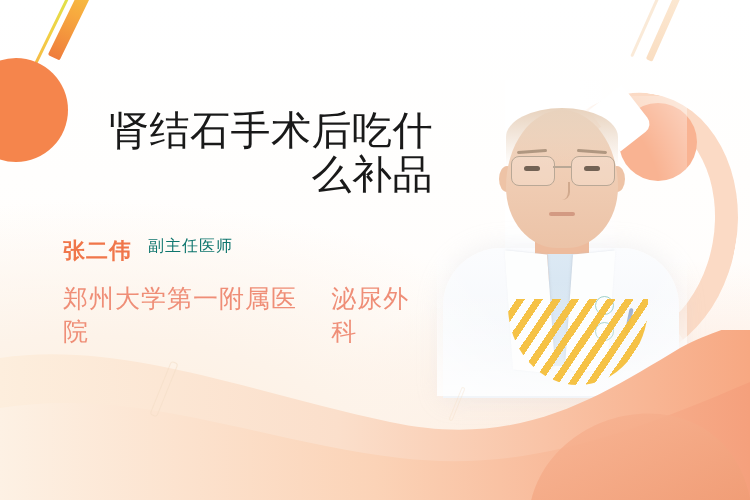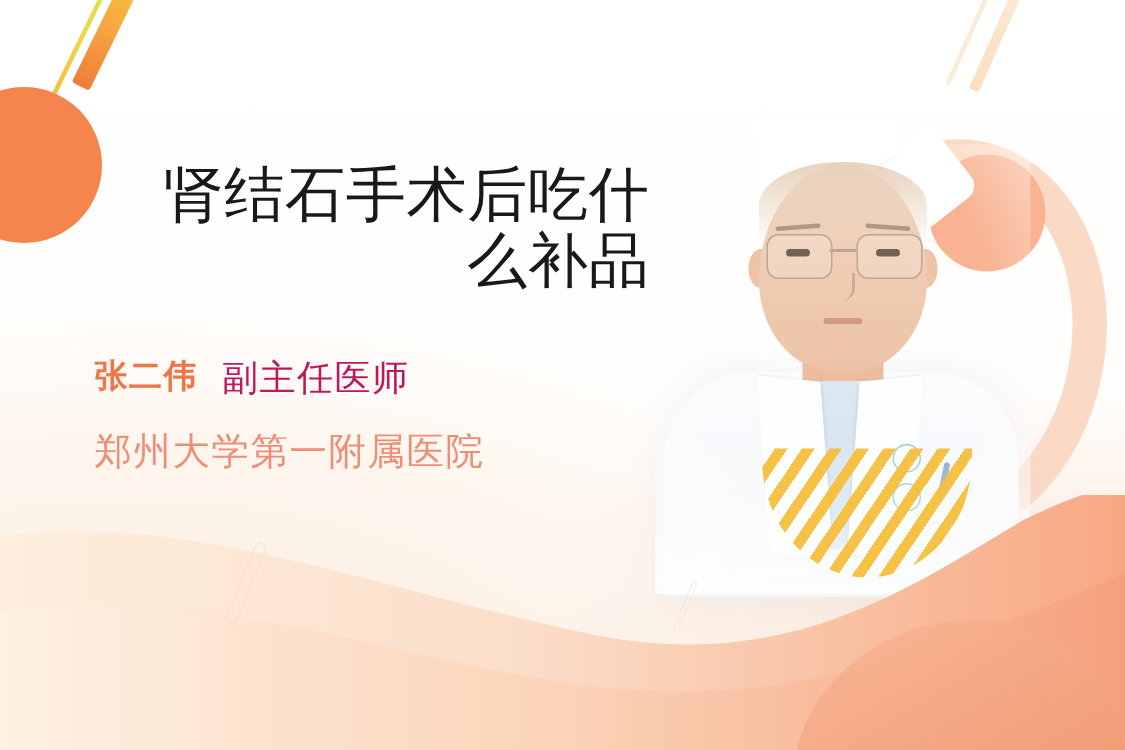--- a/index.html
+++ b/index.html
@@ -181,21 +181,21 @@
     white-space:pre-wrap;
     font-family:"DejaVu Sans","Liberation Sans",sans-serif;
     text-align:right;
   }
   .doc-row{margin-top:40px;display:flex;align-items:flex-start;}
   .doc-name{
     font-size:22px;font-weight:700;color:#f0764a;letter-spacing:1px;
     font-family:"DejaVu Sans","Liberation Sans",sans-serif;
   }
   .doc-rank{
-    font-size:24px;font-weight:400;color:#be185d;margin-left:16px;letter-spacing:1px;
+    font-size:16px;font-weight:400;color:#0f766e;margin-left:16px;letter-spacing:1px;
     font-family:Liberation Serif, serif;
   }
   .hosp-row{margin-top:16px;display:flex;align-items:baseline;}
   .hosp-name,.hosp-dept{
     font-size:25px;font-weight:400;color:#ef8e77;letter-spacing:1px;
     font-family:"DejaVu Sans","Liberation Sans",sans-serif;
   }
   .hosp-dept{margin-left:14px;}
 </style>
 </head>
@@ -278,16 +278,17 @@
     <div class="title">肾结石手术后吃什
 么补品</div>
 
     <div class="doc-row">
       <span class="doc-name">张二伟</span>
       <span class="doc-rank">副主任医师</span>
     </div>
 
     <div class="hosp-row">
       <span class="hosp-name">郑州大学第一附属医院</span>
+      <span class="hosp-dept">泌尿外科</span>
     </div>
   </div>
 
 </div>
 
 </body></html>

